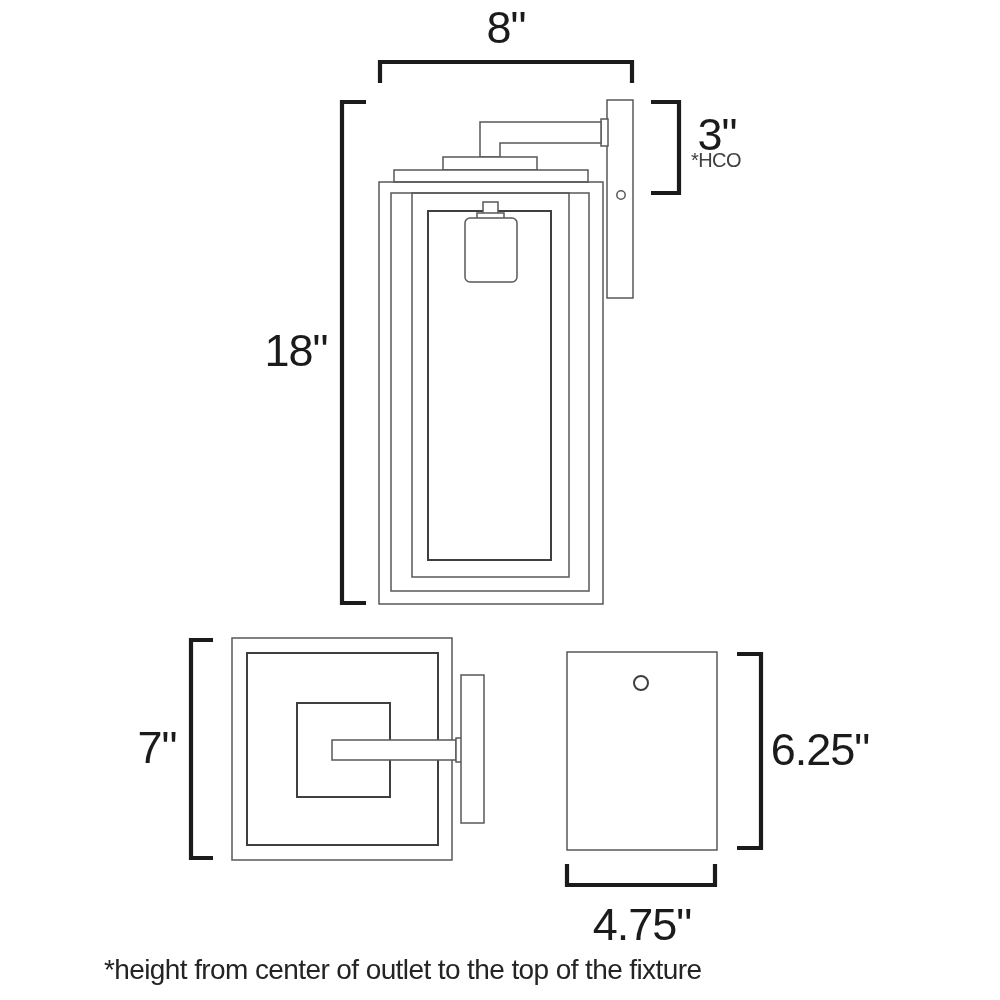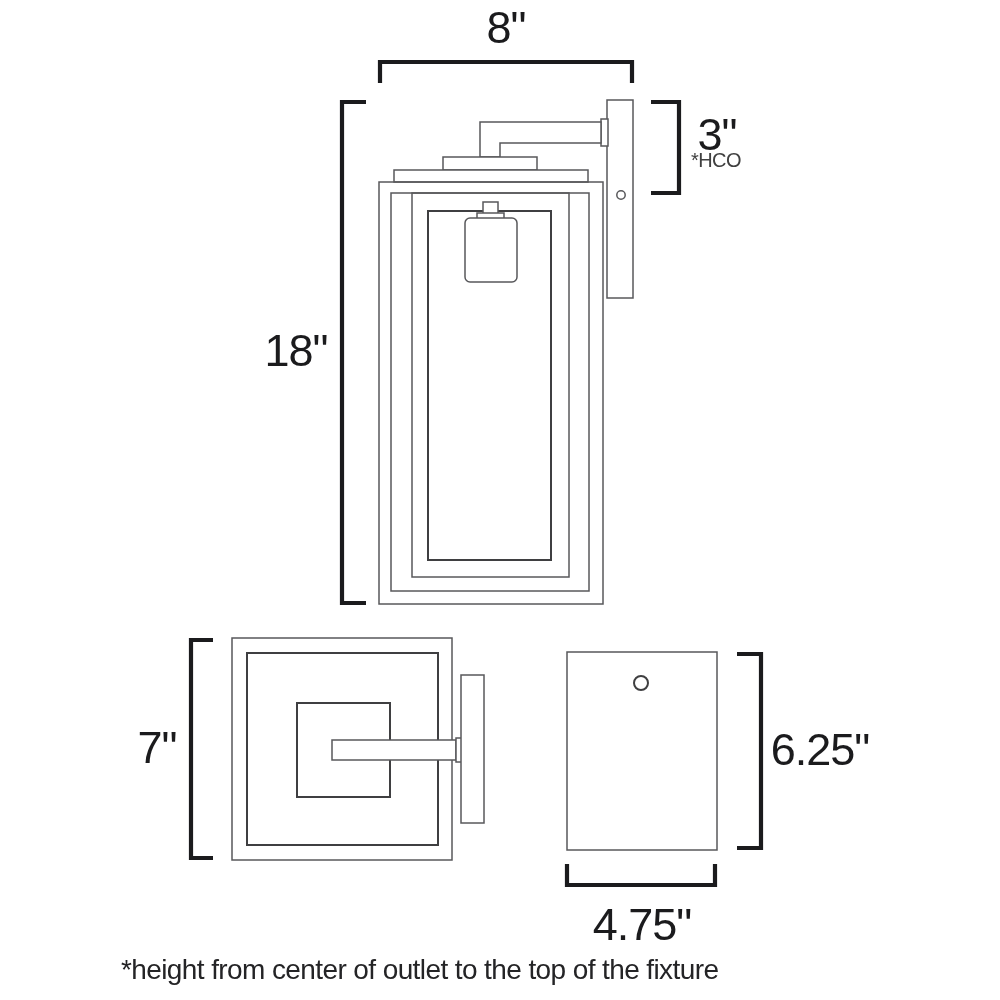--- a/index.html
+++ b/index.html
@@ -129,14 +129,14 @@
   <span class="dim" style="left:717px; top:112px;">3"</span>
 
   <span class="note" style="left:716px; top:150px;">*HCO</span>
 
   <span class="dim" style="left:157px; top:725px;">7"</span>
 
   <span class="dim" style="left:820px; top:727px;">6.25"</span>
 
   <span class="dim" style="left:642px; top:902px;">4.75"</span>
 
-  <span class="foot" style="left:121px; top:955px;">*height from center of outlet to the top of the fixture</span>
+  <span class="foot" style="left:104px; top:955px;">*height from center of outlet to the top of the fixture</span>
 </div>
 
 </body></html>

